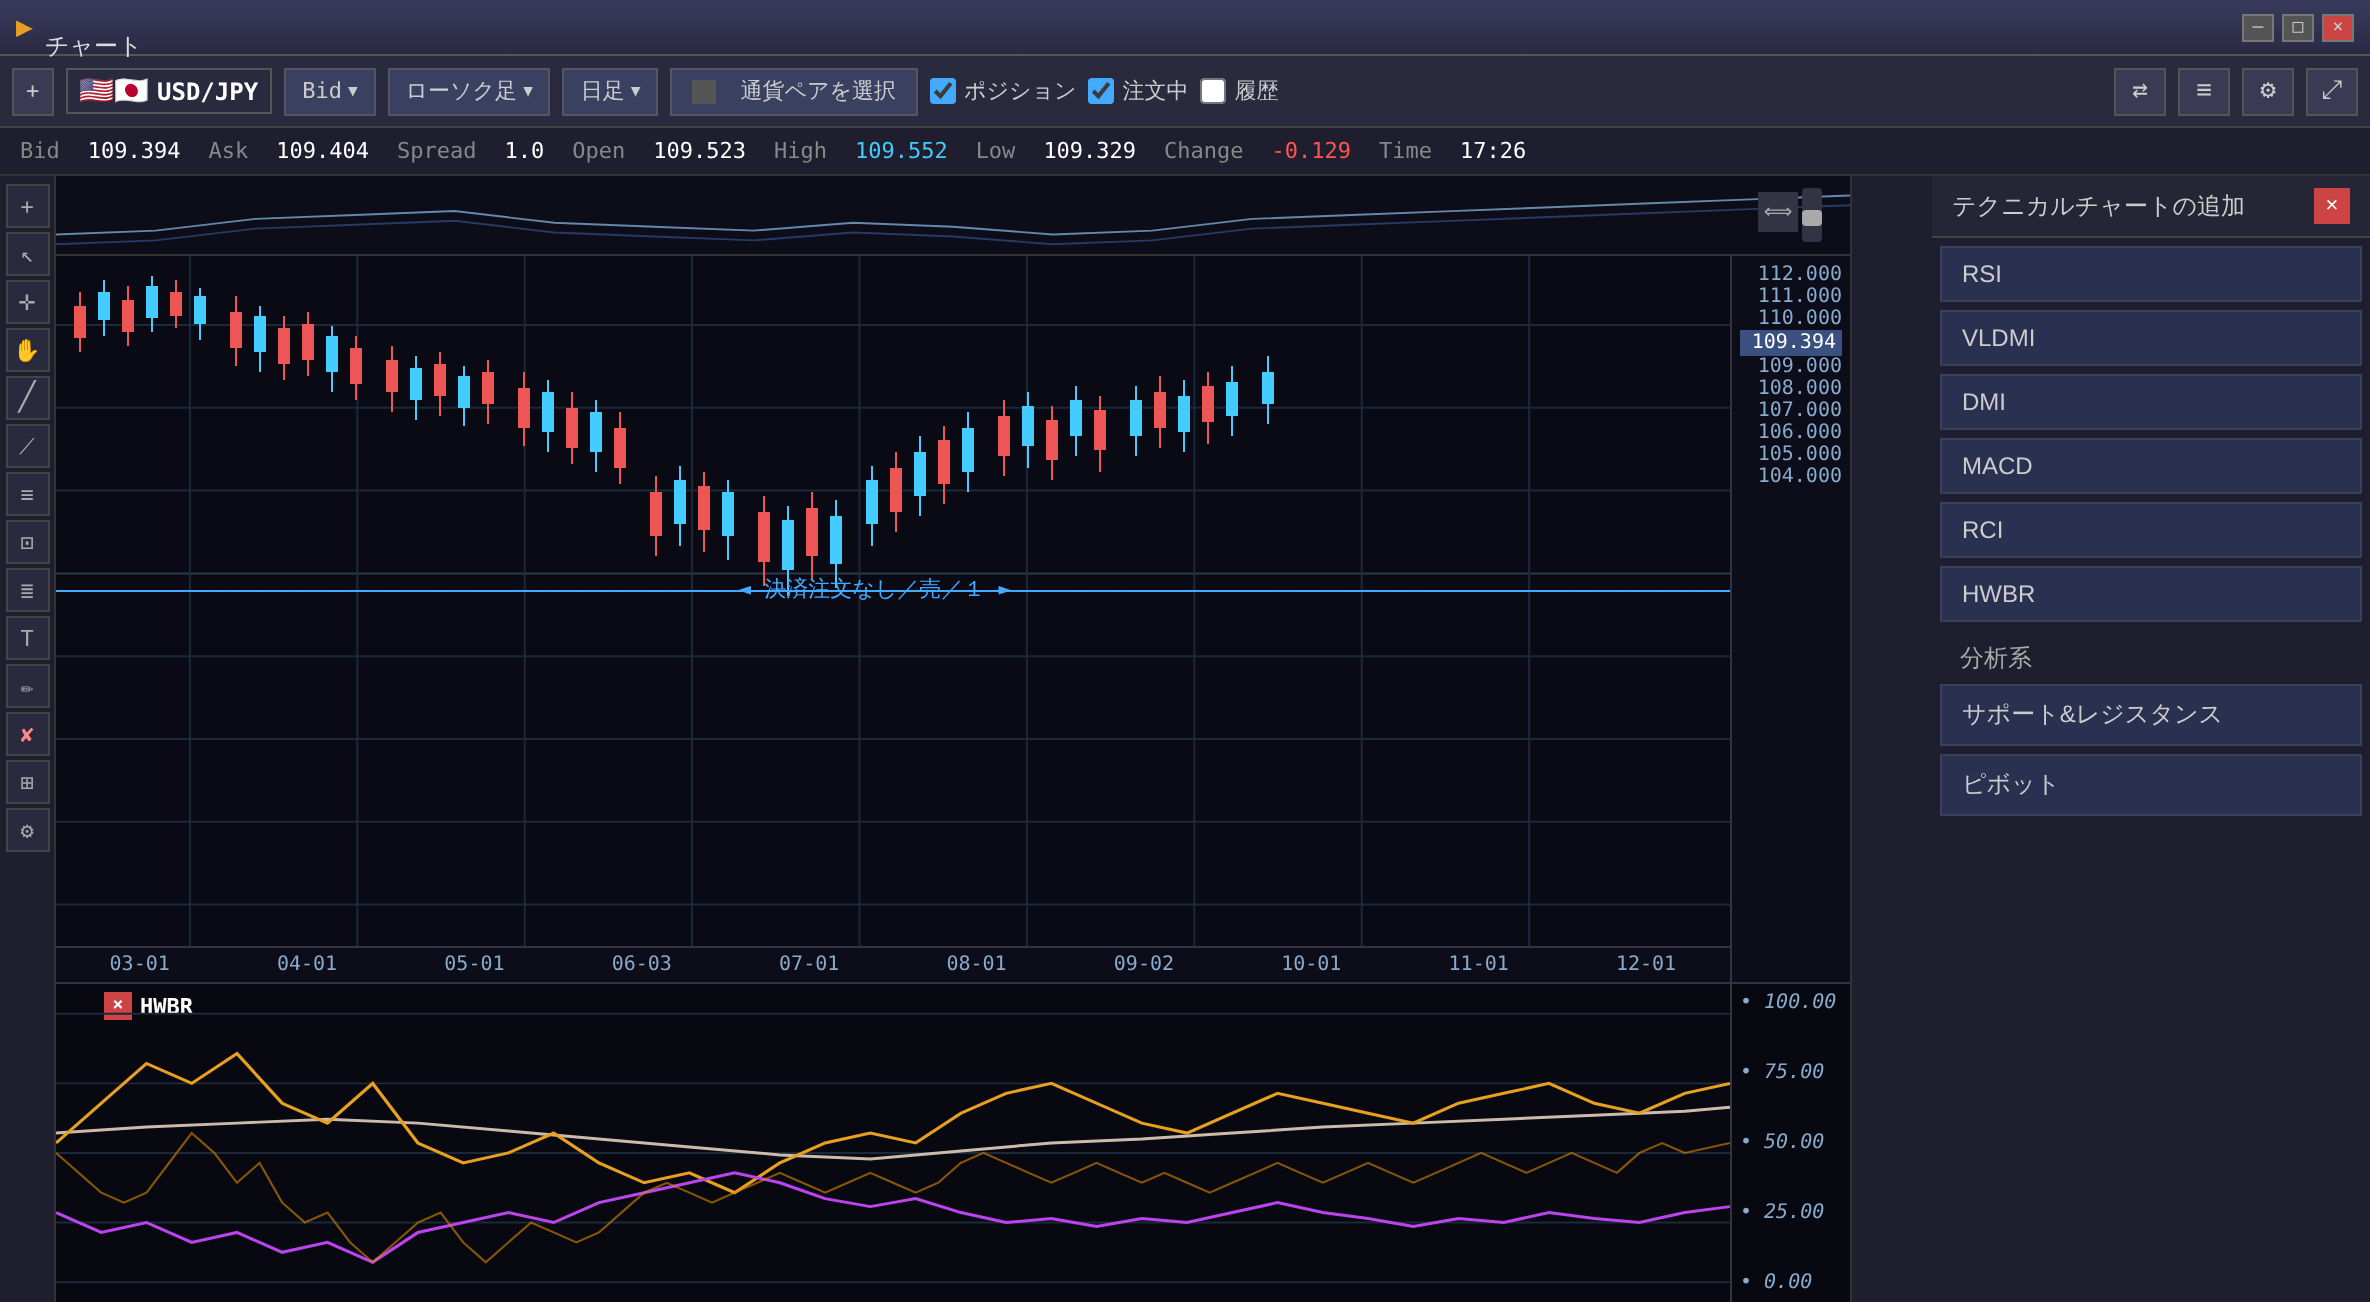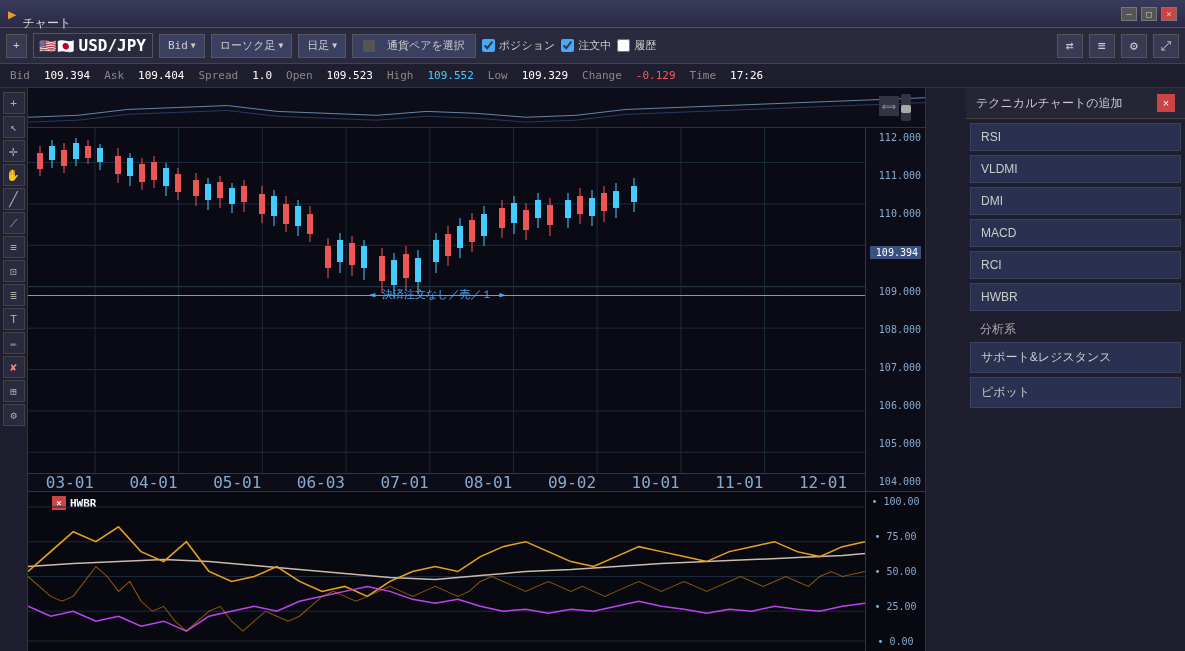--- a/index.html
+++ b/index.html
@@ -42,21 +42,21 @@
       cursor: pointer;
       height: 24px;
       display: flex; align-items: center;
     }
     .pair-display {
       display: flex; align-items: center; gap: 4px;
       background: #2a2a3e; padding: 2px 6px;
       border: 1px solid #555;
     }
     .pair-flag { font-size: 14px; }
-    .pair-name { color: #fff; font-size: 16px; font-weight: bold; }
+    .pair-name { color: #fff; font-size: 12px; font-weight: bold; }
     .select-btn {
       background: #3a4060;
       border: 1px solid #556;
       color: #ccc;
       font-size: 11px;
       padding: 2px 8px;
       cursor: pointer;
       height: 24px;
       display: flex; align-items: center; gap: 3px;
     }
@@ -204,41 +204,41 @@
       padding: 6px 10px 4px;
     }
     .price-axis {
       position: absolute;
       right: 0; top: 0; bottom: 0;
       width: 60px;
       background: #0d0d1a;
       border-left: 1px solid #334;
       display: flex;
       flex-direction: column;
-      justify-content: space-between;
+      justify-content: flex-start;
       padding: 4px 4px;
     }
     .price-tick { color: #88aacc; font-size: 10px; text-align: right; }
     .price-tick.current {
       background: #3a5080;
       color: #fff;
       padding: 1px 3px;
     }
 
     .date-axis {
       position: absolute;
       bottom: 0; left: 0; right: 60px;
       height: 18px;
       background: #0d0d1a;
       border-top: 1px solid #334;
       display: flex;
       align-items: center;
       justify-content: space-around;
     }
-    .date-tick { color: #88aacc; font-size: 16px; }
+    .date-tick { color: #88aacc; font-size: 10px; }
 
     
     .chart-svg {
       position: absolute;
       top: 0; left: 0;
       width: calc(100% - 60px);
       height: calc(100% - 18px);
     }
 
     
@@ -279,21 +279,21 @@
       position: absolute;
       right: 0; top: 0; bottom: 0;
       width: 60px;
       background: #080810;
       border-left: 1px solid #334;
       display: flex;
       flex-direction: column;
       justify-content: space-between;
       padding: 4px 4px;
     }
-    .sub-price-tick { color: #88aacc; font-size: 10px; text-align: center; }
+    .sub-price-tick { color: #88aacc; font-size: 10px; text-align: left; font-style: italic; }
 
     .overview-svg { width: 100%; height: 100%; }
     .expand-btn {
       position: absolute;
       right: 26px; top: 8px;
       width: 20px; height: 20px;
       background: #334;
       color: #aaa;
       font-size: 10px;
       display: flex; align-items: center; justify-content: center;

